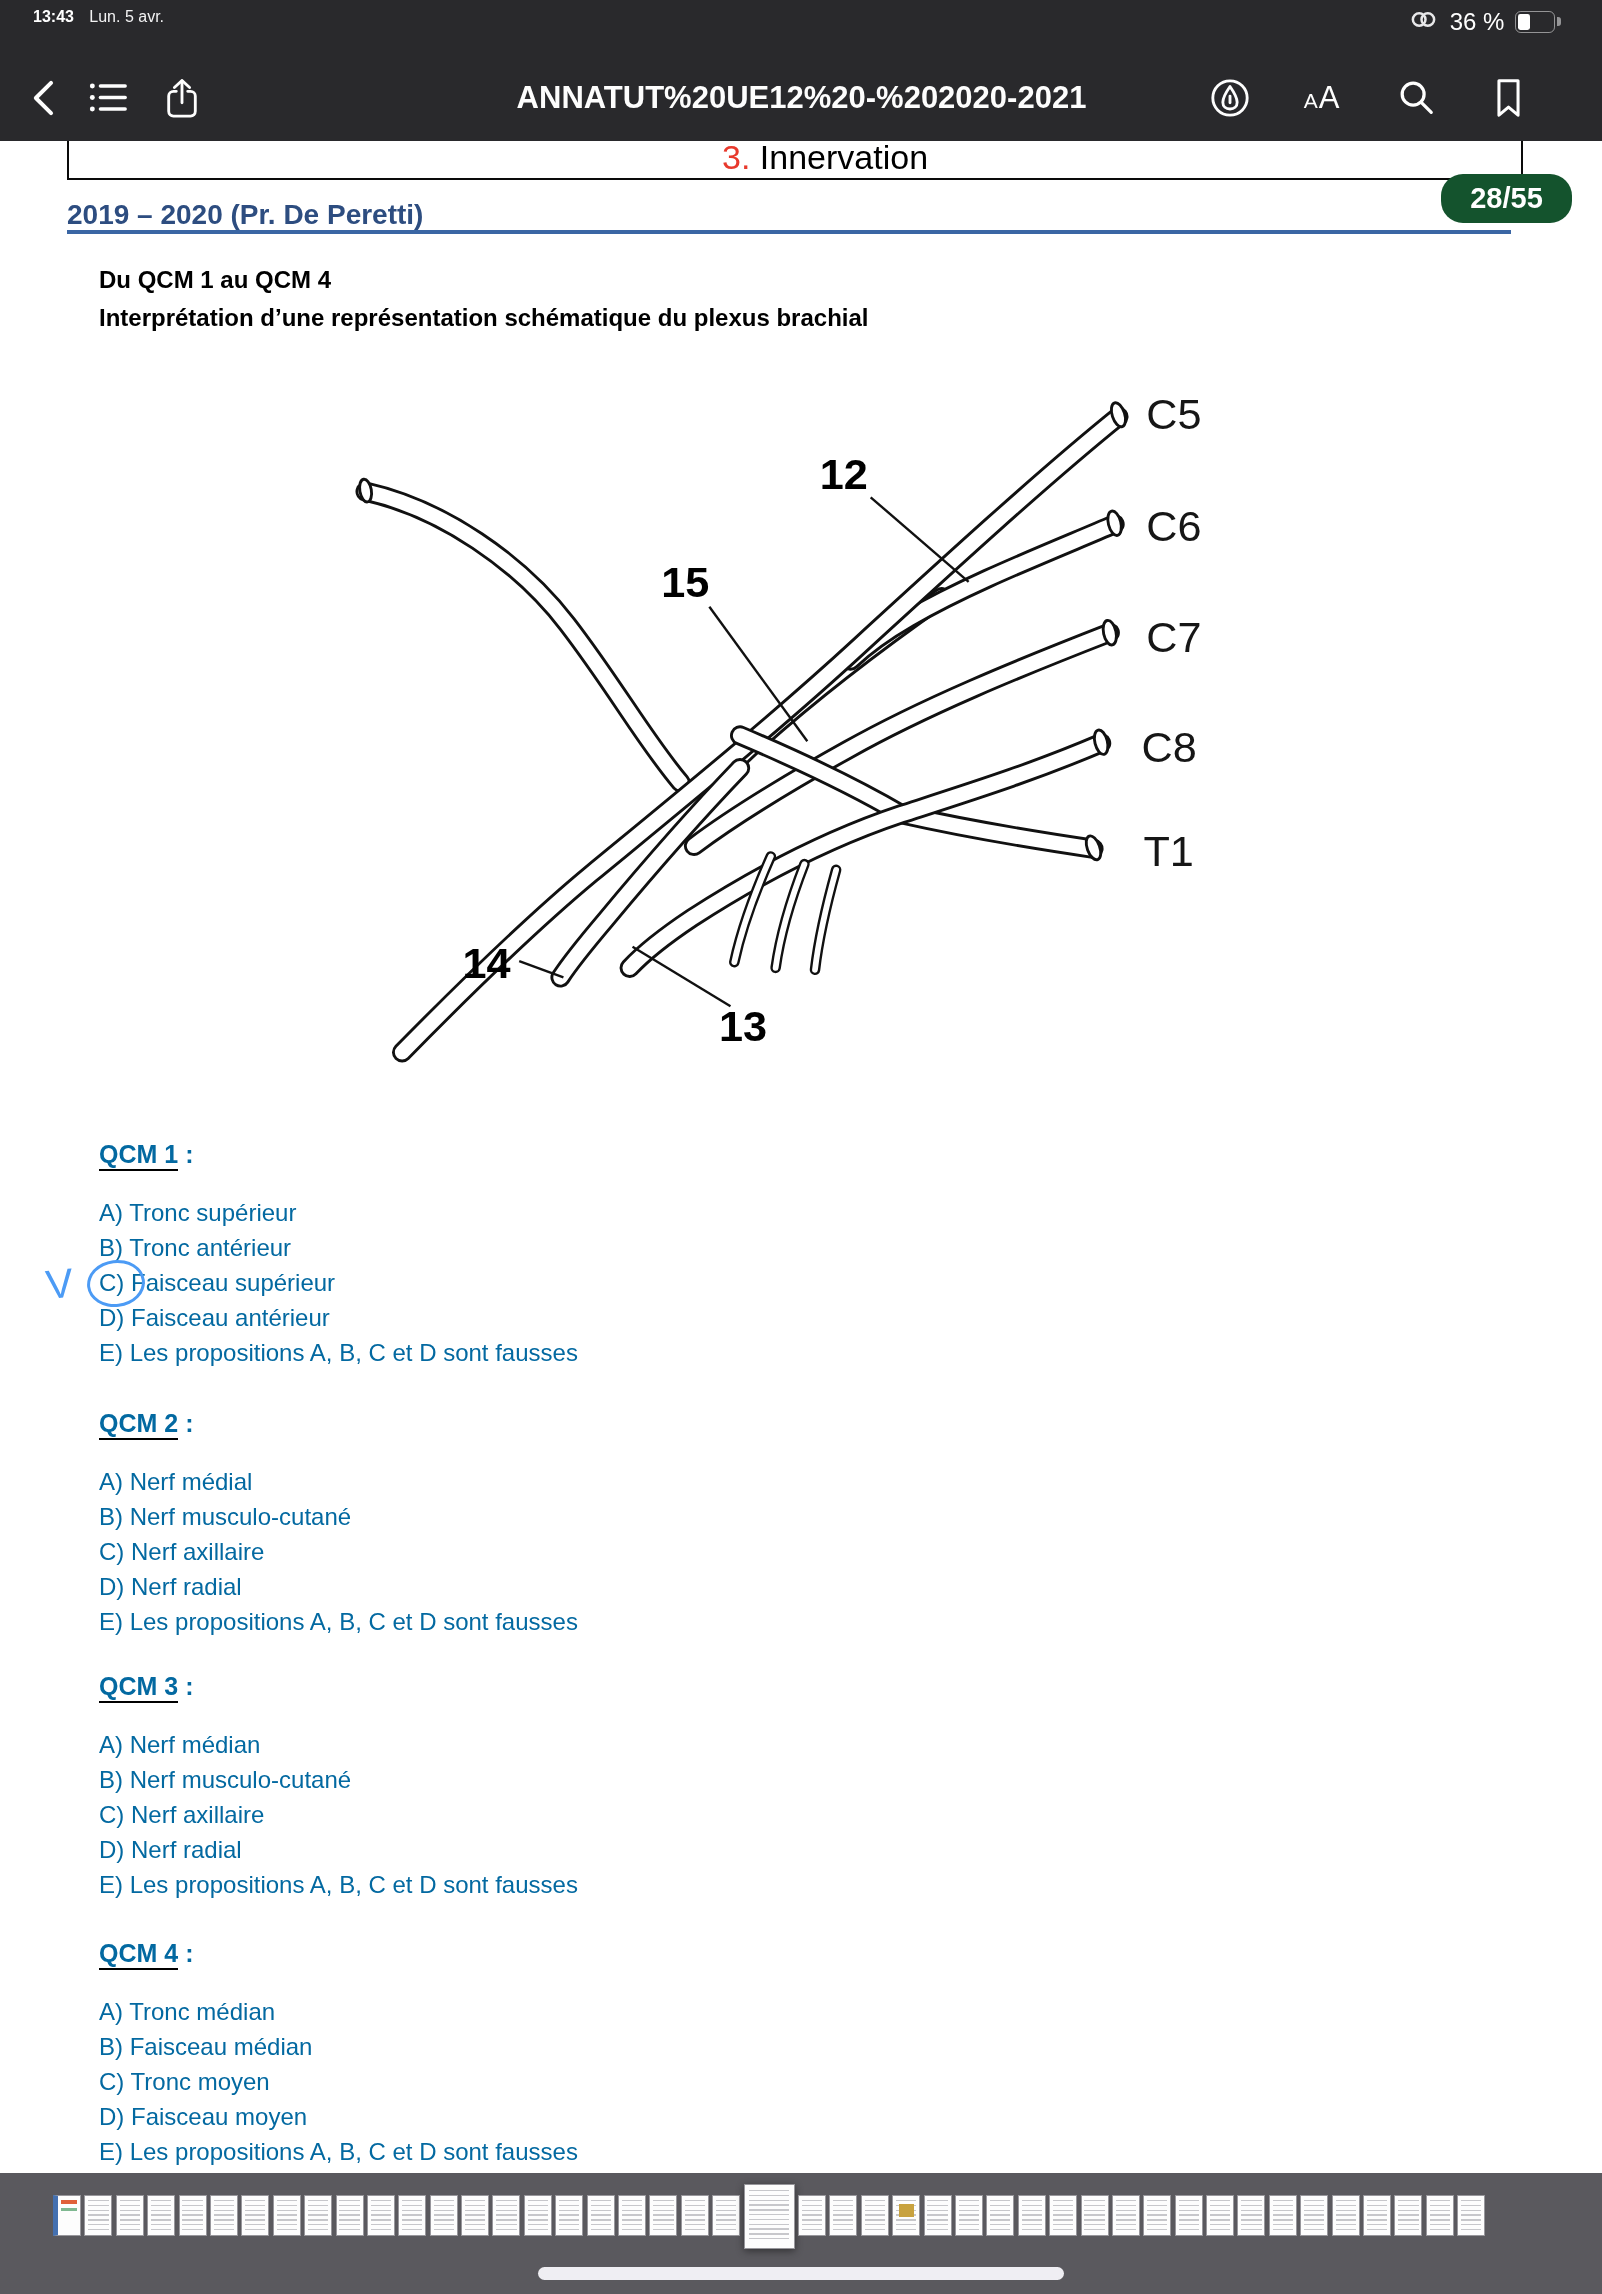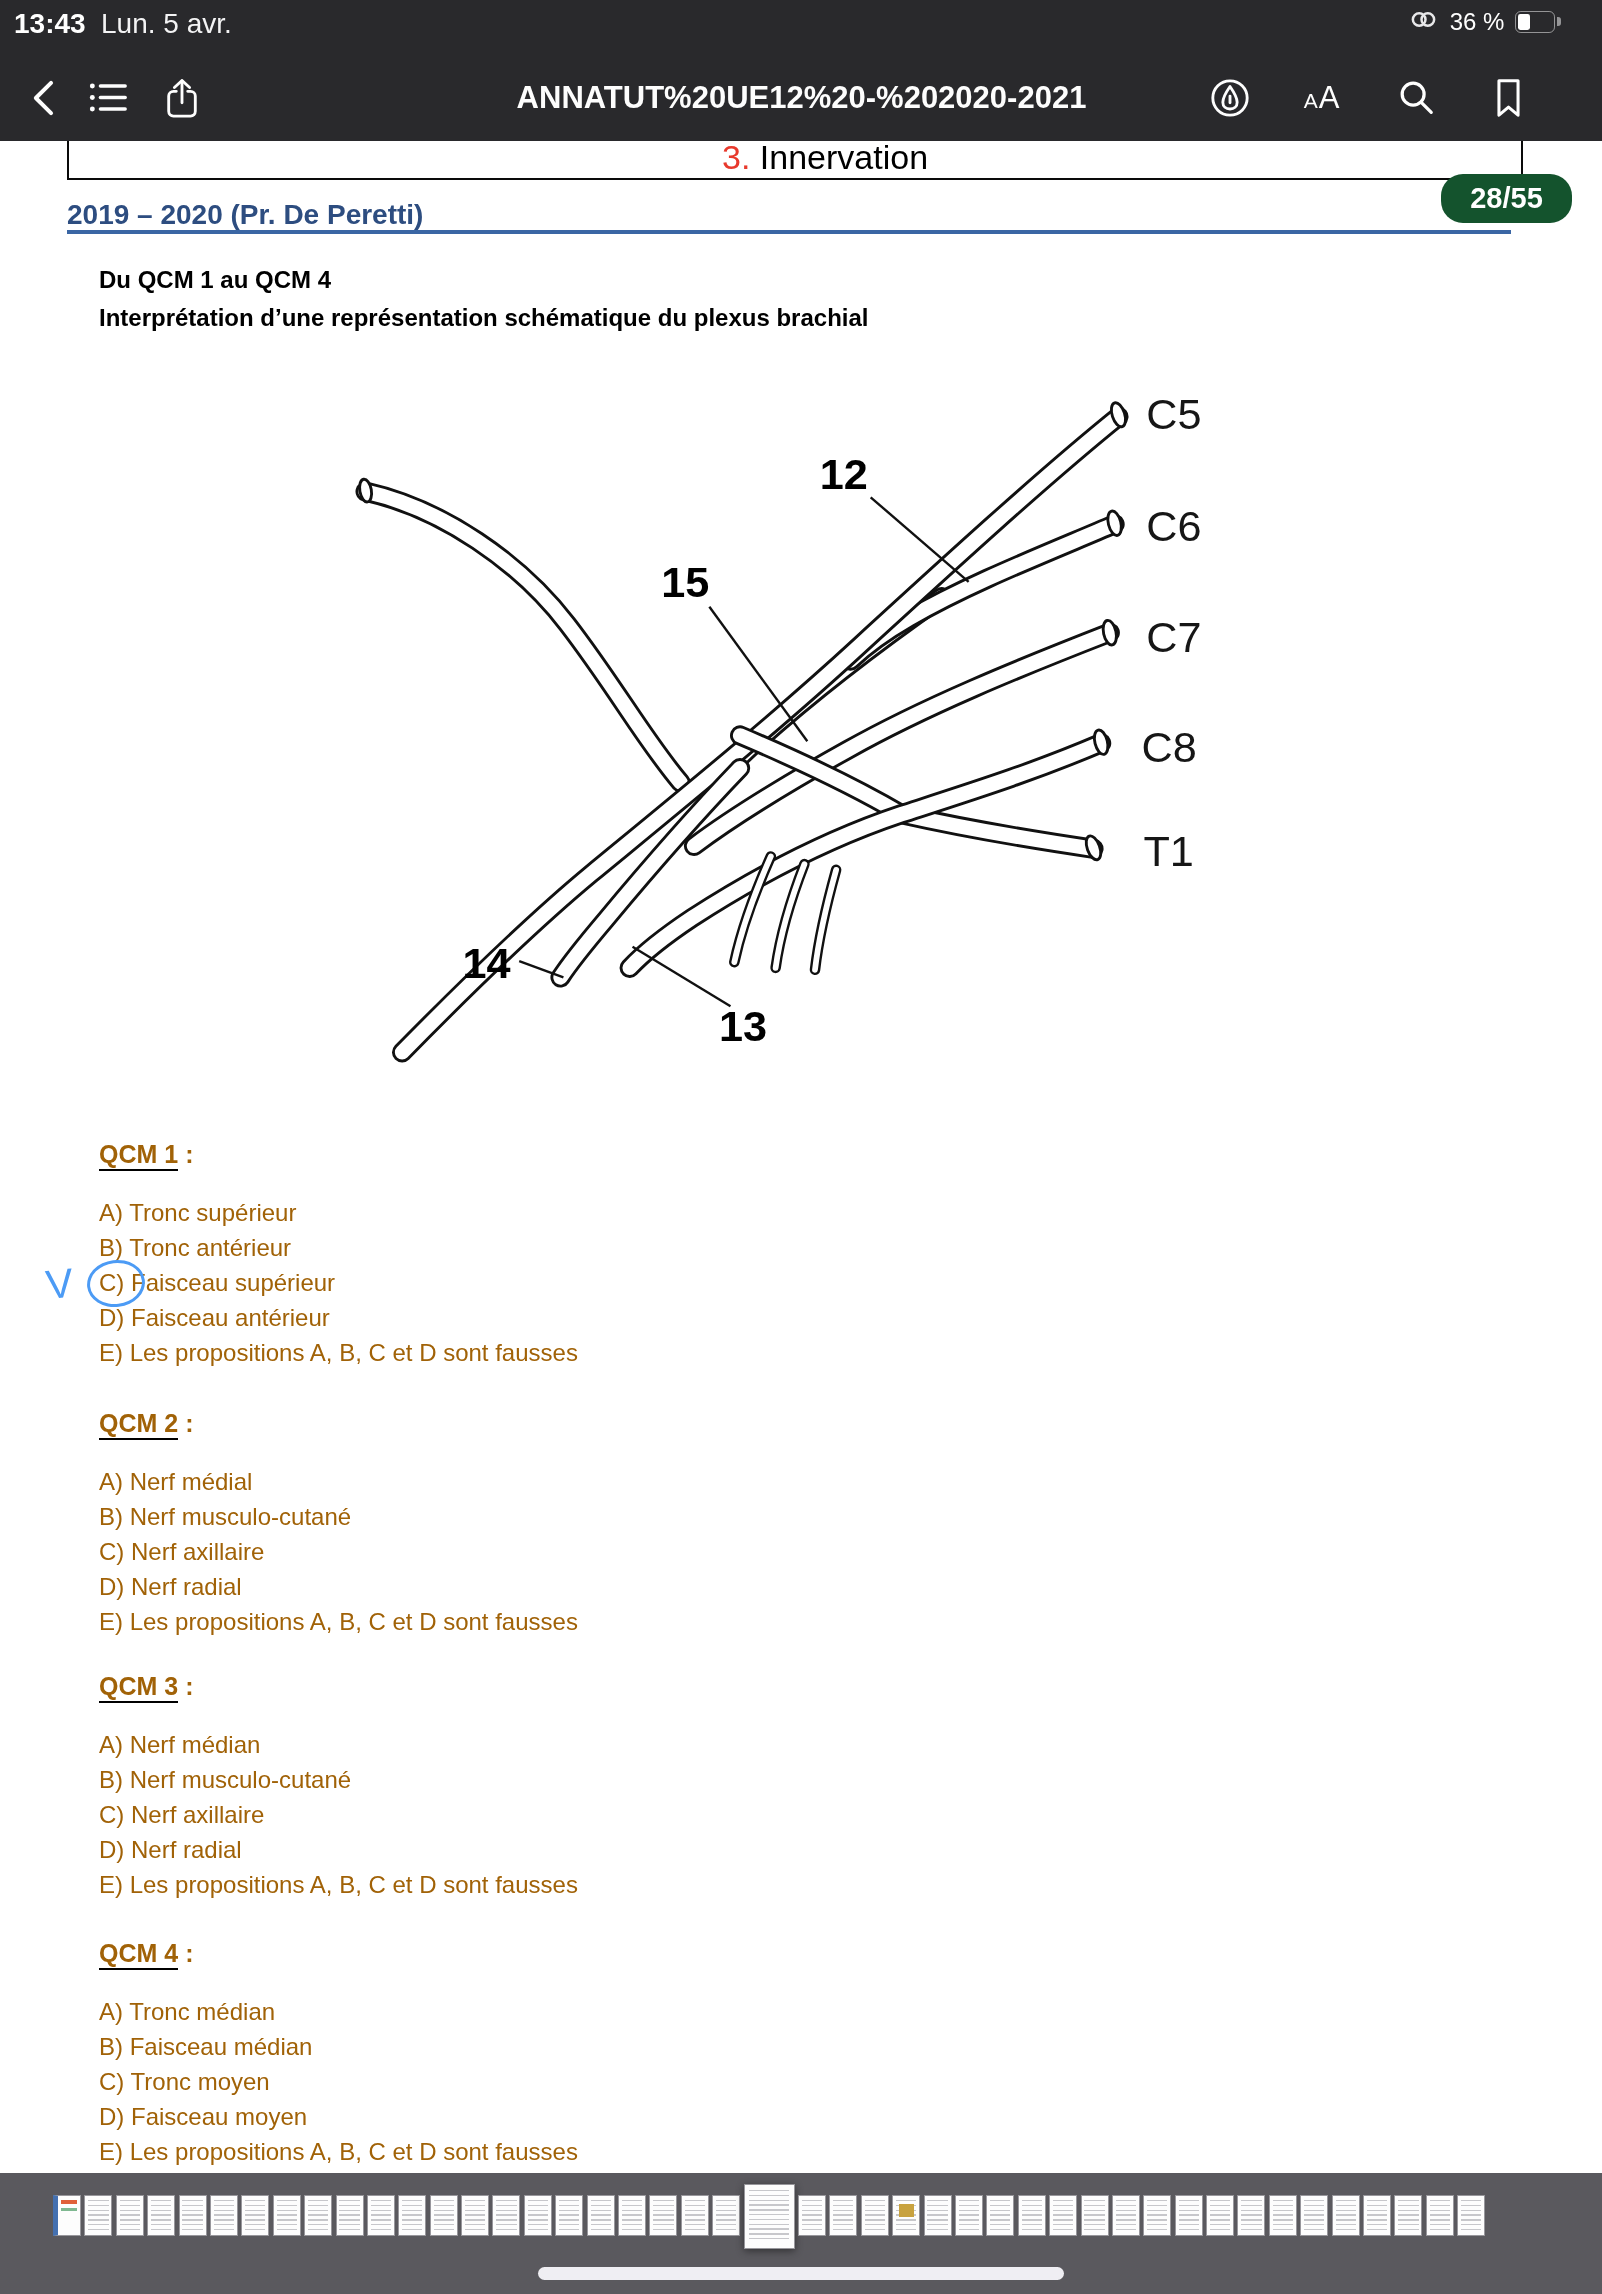--- a/index.html
+++ b/index.html
@@ -3,21 +3,21 @@
 <meta charset="utf-8">
 <style>
   html,body{margin:0;padding:0;}
   body{
     width:1602px;height:2294px;position:relative;overflow:hidden;
     background:#ffffff;font-family:"Liberation Sans",sans-serif;
     -webkit-font-smoothing:antialiased;
   }
   
   .topbar{position:absolute;left:0;top:0;width:1602px;height:141px;background:#29292c;color:#fff;z-index:30;}
-  .status-left{position:absolute;left:14px;top:7.7px;font-size:28px;display:flex;gap:15.4px;align-items:baseline;}
+  .status-left{position:absolute;left:33px;top:7.7px;font-size:16px;display:flex;gap:15.4px;align-items:baseline;}
   .status-time{font-weight:600;}
   .status-date{font-weight:400;color:#f3f3f4;}
   .status-right{position:absolute;right:47px;top:7.7px;display:flex;align-items:center;gap:10.6px;font-size:24px;}
   .bat{position:relative;width:38px;height:20px;border:1.9px solid rgba(255,255,255,.5);border-radius:5.8px;}
   .bat .fill{position:absolute;left:1.9px;top:1.9px;bottom:1.9px;width:12.5px;background:#fff;border-radius:2.4px;}
   .bat:after{content:"";position:absolute;right:-6.7px;top:4.8px;width:3.8px;height:8.6px;background:rgba(255,255,255,.5);border-radius:0 2.9px 2.9px 0;}
   .navrow{position:absolute;left:0;top:75px;width:100%;height:54px;}
   .nav-ic{position:absolute;top:1.9px;width:42px;height:42px;display:flex;align-items:center;justify-content:center;cursor:pointer;}
   .nav-ic svg{stroke:#fefefe;fill:none;stroke-linecap:round;stroke-linejoin:round;}
   .ic-back{left:21px;} .ic-toc{left:88px;} .ic-share{left:161px;}
@@ -41,21 +41,21 @@
   .diagram{position:absolute;left:327px;top:243px;width:903px;height:701px;}
   .diagram svg{display:block;}
   .tb{stroke:#111;stroke-width:21;fill:none;stroke-linecap:round;stroke-linejoin:round;}
   .tw{stroke:#fff;stroke-width:15;fill:none;stroke-linecap:round;stroke-linejoin:round;}
   .tb.thin{stroke-width:11;} .tw.thin{stroke-width:6;}
   .tube-end{fill:#fff;stroke:#111;stroke-width:3;}
   .leader{stroke:#111;stroke-width:2.5;fill:none;}
   .lblC{font-family:"Liberation Sans",sans-serif;font-size:45px;font-weight:500;fill:#161616;}
   .lblN{font-family:"Liberation Sans",sans-serif;font-size:45px;font-weight:700;fill:#000;}
   
-  .qcm{position:absolute;left:99px;font-size:24px;color:#a16207;}
+  .qcm{position:absolute;left:99px;font-size:24px;color:#0369a1;}
   .q1{top:1000px;} .q2{top:1269px;} .q3{top:1532px;} .q4{top:1799px;}
   .qcm h3{margin:0;font-size:25px;font-weight:700;line-height:26px;}
   .qcm h3 .u{border-bottom:2.4px solid #000;padding-bottom:1px;}
   .opts{margin-top:28px;line-height:35px;font-weight:400;}
   
   .ann-circle{position:absolute;left:87px;top:1119px;width:52px;height:41px;border:3.4px solid #4C9BF5;
     border-radius:50%;transform:rotate(-7deg);z-index:4;}
   .ann-v{position:absolute;left:46px;top:1120px;color:#4C9BF5;font-size:41px;font-weight:400;transform:rotate(-6deg);z-index:4;}
   
   .footer{position:absolute;left:0;top:2173px;width:1602px;height:121px;background:#5A595E;z-index:20;}

